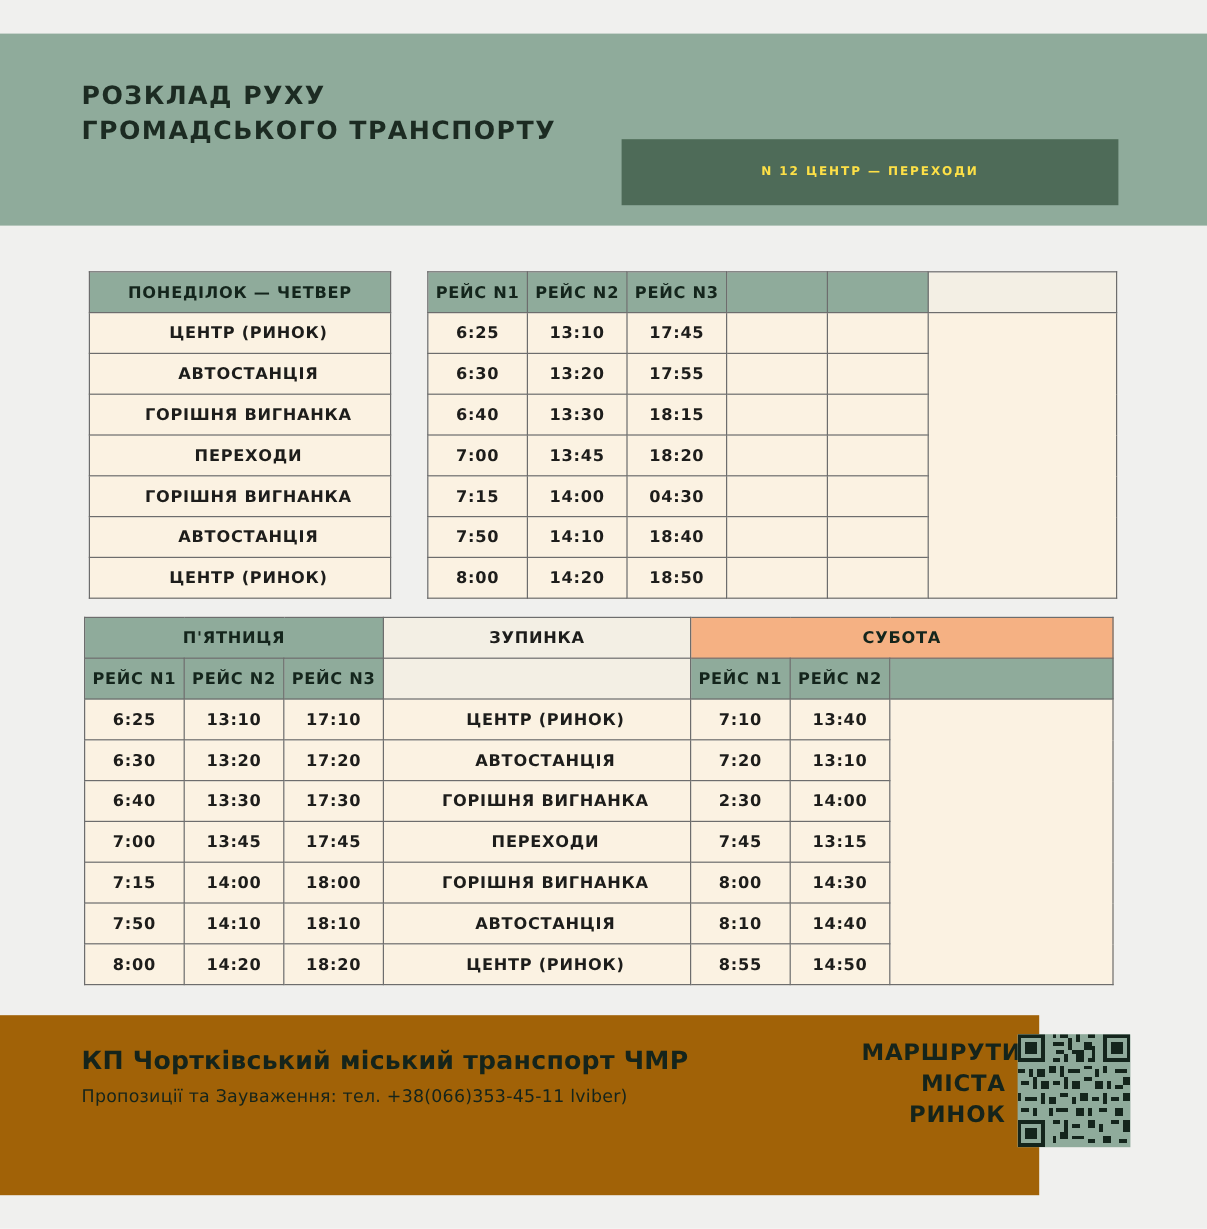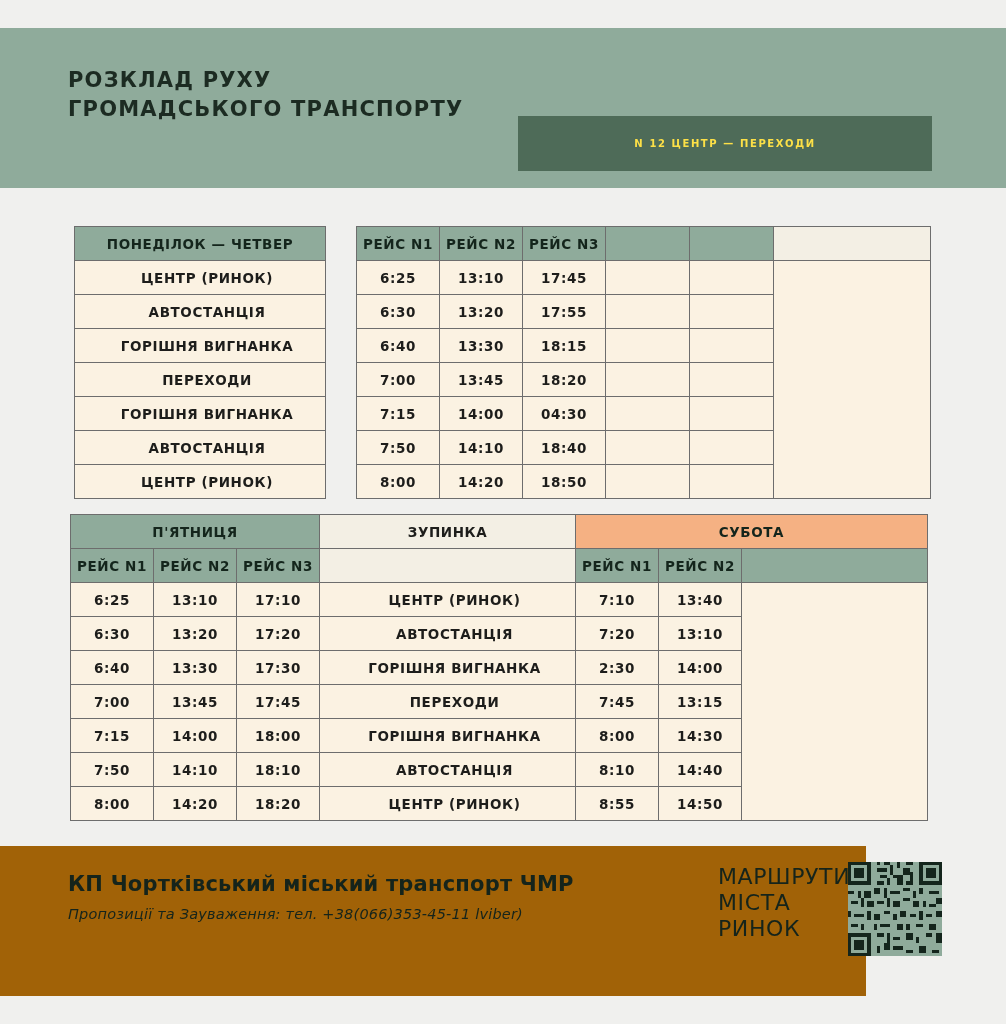--- a/index.html
+++ b/index.html
@@ -131,31 +131,30 @@
     color: #15241b;
     letter-spacing: 0.2px;
   }
   .footer-sub {
     position: absolute;
     left: 68px;
     top: 60px;
     font-size: 14.5px;
     color: #15241b;
     letter-spacing: 0.2px;
-    font-style: italic;
   }
   .footer-brand {
     position: absolute;
     left: 718px;
     top: 18px;
-    text-align: left;
+    text-align: right;
     width: 120px;
     color: #15241b;
-    font-size: 22px;
-    font-weight: normal;
+    font-size: 19px;
+    font-weight: bold;
     line-height: 26px;
     letter-spacing: 0.6px;
   }
   .qr {
     position: absolute;
     left: 848px;
     top: 16px;
     width: 94px;
     height: 94px;
     background: #8fab9b;

